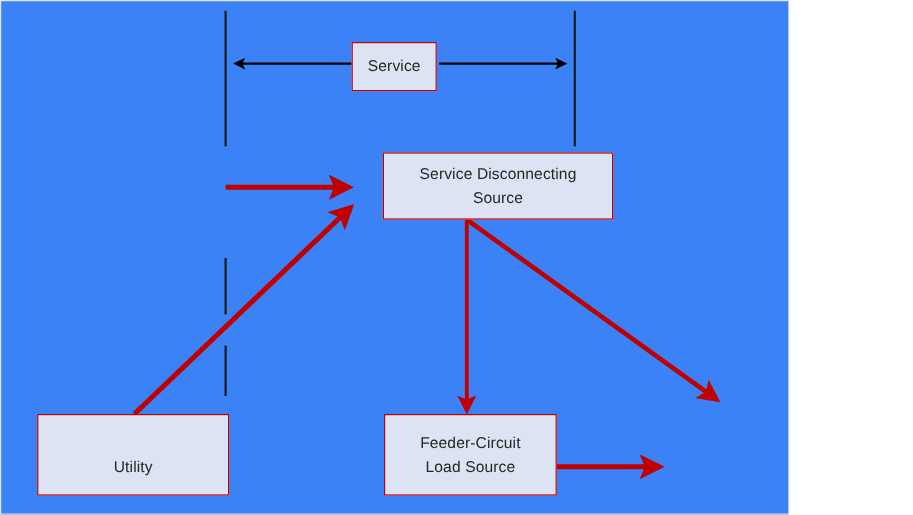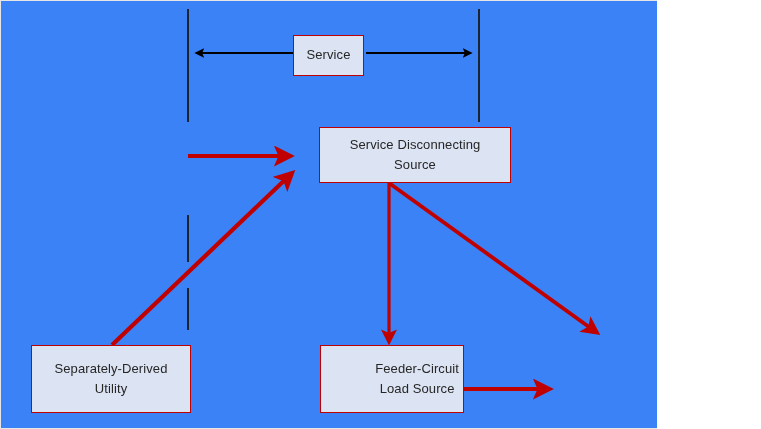--- a/index.html
+++ b/index.html
@@ -96,26 +96,26 @@
 
   <div class="node" style="left:295px; top:127px; width:192px; height:56px;margin-left:24px;">
     <span class="label">
       <span>Service Disconnecting</span><br>
       <span>Source</span>
     </span>
   </div>
 
   <div class="node" style="left:31px; top:345px; width:160px; height:68px;">
     <span class="label">
-      <span>Separately-Derived</span><br>
+      <br>
       <span>Utility</span>
     </span>
   </div>
 
-  <div class="node" style="left:320px; top:345px; width:144px; height:68px;justify-content:flex-end;">
+  <div class="node" style="left:320px; top:345px; width:144px; height:68px;">
     <span class="label">
       <span>Feeder-Circuit</span><br>
       <span>Load Source</span>
     </span>
   </div>
 
 
   <div id="edge-highlight"></div>
 </div>
 

